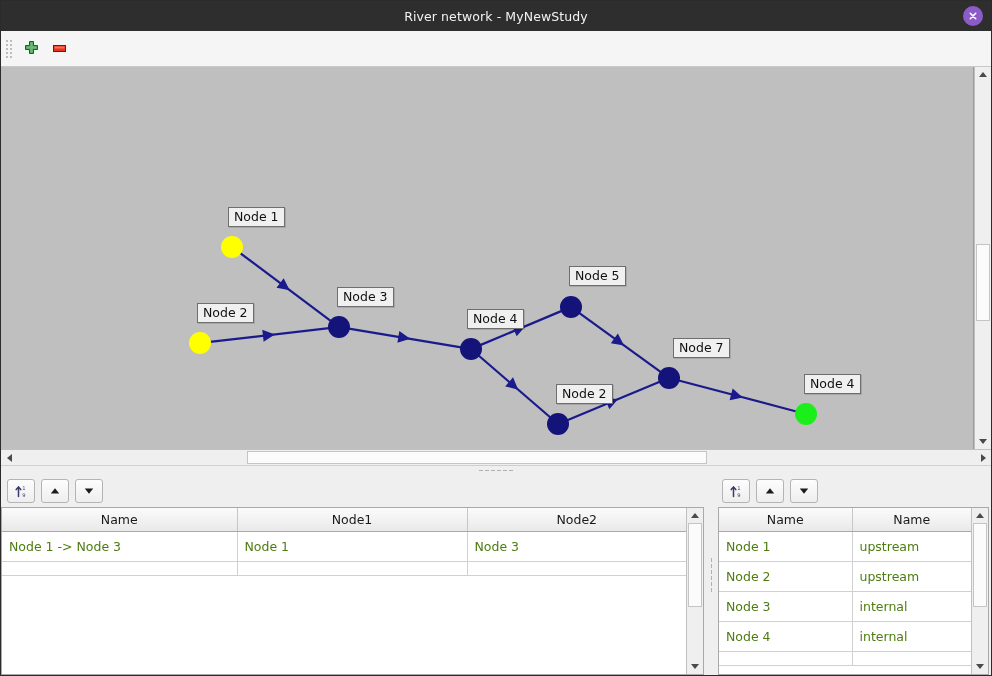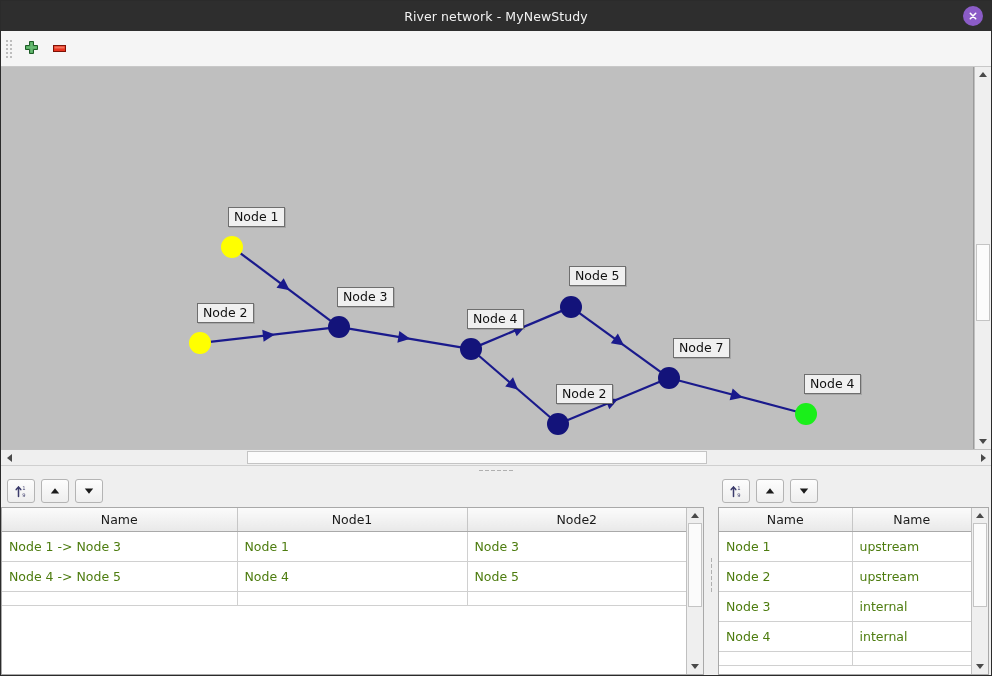--- a/index.html
+++ b/index.html
@@ -347,25 +347,20 @@
                   <th>Node1</th>
                   <th>Node2</th>
                 </tr>
               </thead>
             <tbody id="branches-body">
                 <tr>
                   <td>Node 1 -&gt; Node 3</td>
                   <td>Node 1</td>
                   <td>Node 3</td>
                 </tr>
-                <tr>
-                  <td>Node 4 -&gt; Node 5</td>
-                  <td>Node 4</td>
-                  <td>Node 5</td>
-                </tr>
                 <tr class="partial">
                   <td></td>
                   <td></td>
                   <td></td>
                 </tr>
               </tbody>
           </table>
         </div>
         <div class="vscroll">
           <div class="sb-arrow">

